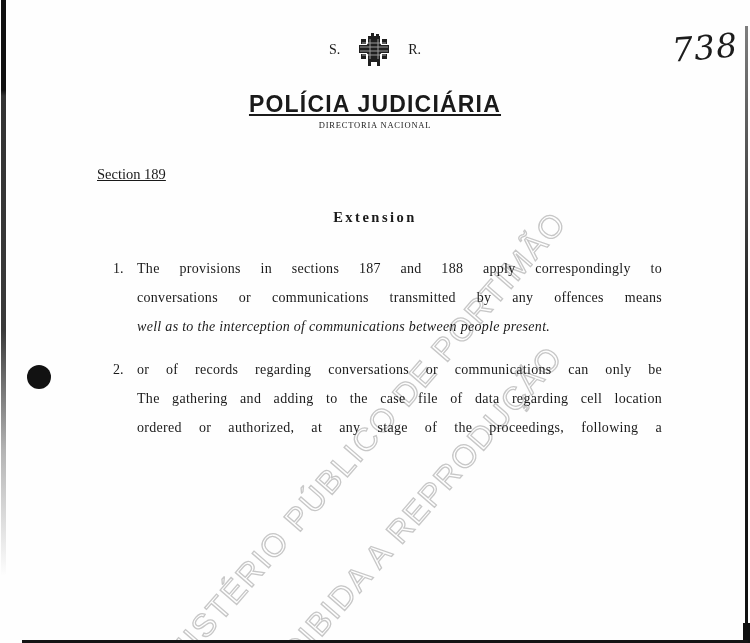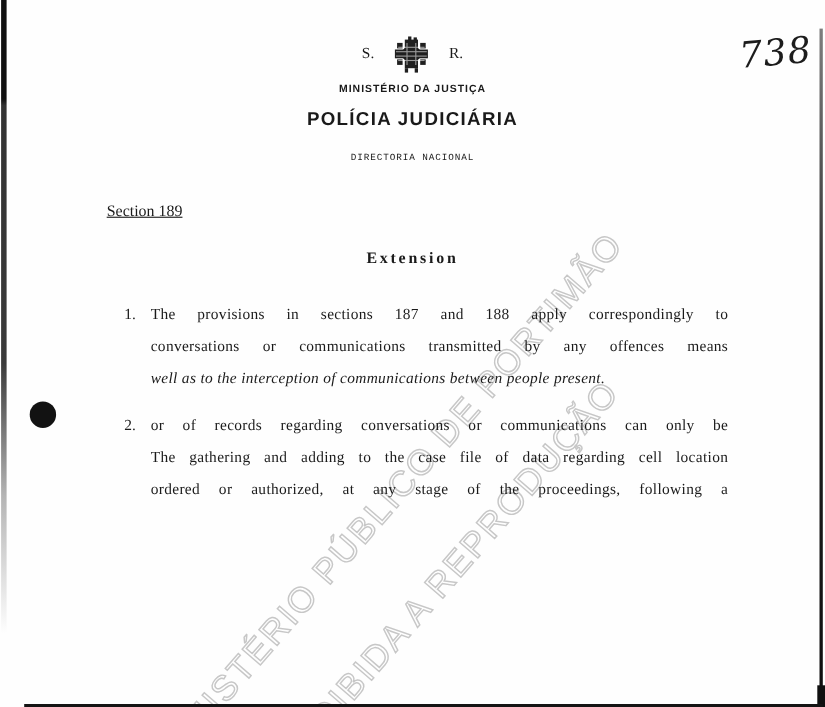--- a/index.html
+++ b/index.html
@@ -54,27 +54,27 @@
     display: inline-flex; align-items: center; gap: 15px;
     font-size: 14px; font-family: "Liberation Serif", serif;
   }
   .crest { display: inline-block; width: 38px; height: 34px; }
   .ministry {
     margin-top: 9px;
     font-family: "Liberation Sans", sans-serif;
     font-weight: bold; font-size: 9.5px; letter-spacing: 0.9px;
   }
   .org {
-    margin-top: 12px;
+    margin-top: 24px;
     font-family: "Liberation Sans", sans-serif;
-    font-weight: bold; font-size: 17px; letter-spacing: 1.2px;
+    font-weight: bold; font-size: 23px; letter-spacing: 1.2px; text-decoration: underline;
   }
   .directorate {
-    margin-top: 19px;
-    font-family: Liberation Mono, monospace;
+    margin-top: 2px;
+    font-family: Liberation Serif, serif;
     font-size: 8.5px; letter-spacing: 0.8px;
   }
 
   
   .section-heading {
     position: relative; z-index: 2;
     margin: 36px 0 14px 97px;
     font-size: 14.5px;
     text-decoration: underline;
     display: inline-block;
@@ -170,21 +170,20 @@
             <line x1="5" y1="14" x2="33" y2="14"></line>
             <line x1="5" y1="18" x2="33" y2="18"></line>
             <line x1="7" y1="22" x2="31" y2="22"></line>
             <line x1="15" y1="6" x2="15" y2="26"></line>
             <line x1="23" y1="6" x2="23" y2="26"></line>
           </g>
         </svg>
       </span>
       <span>R.</span>
     </div>
-    <div class="ministry">MINISTÉRIO DA JUSTIÇA</div>
     <div class="org">POLÍCIA JUDICIÁRIA</div>
     <div class="directorate">DIRECTORIA NACIONAL</div>
   </div>
 
   <div>
     <div class="section-heading">Section 189</div>
   </div>
   <div class="doc-title">Extension</div>
 
   <div class="content">

